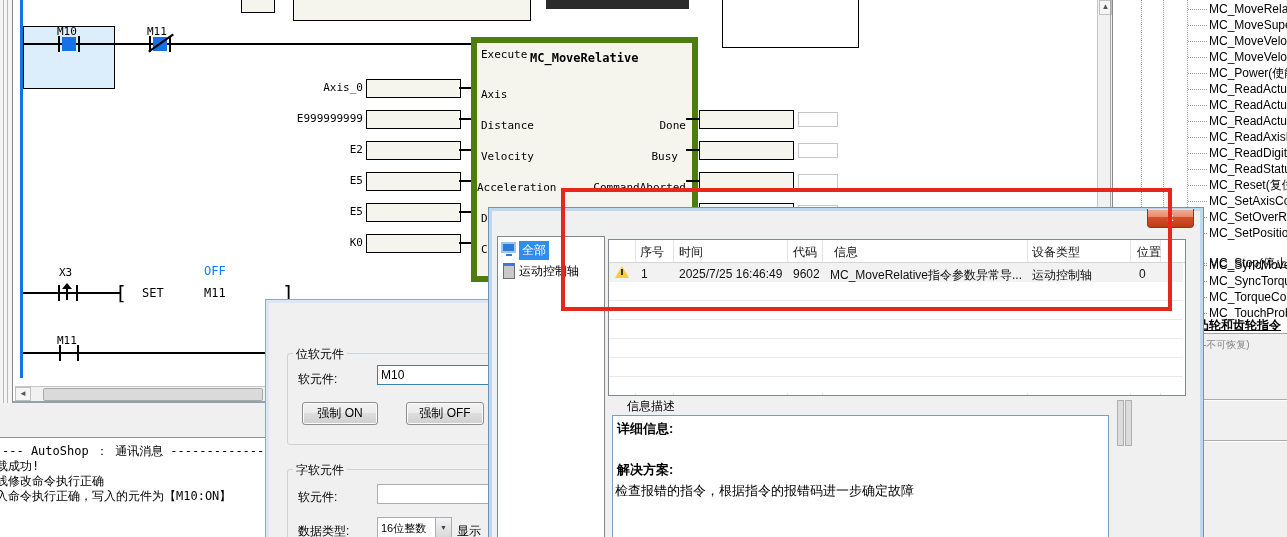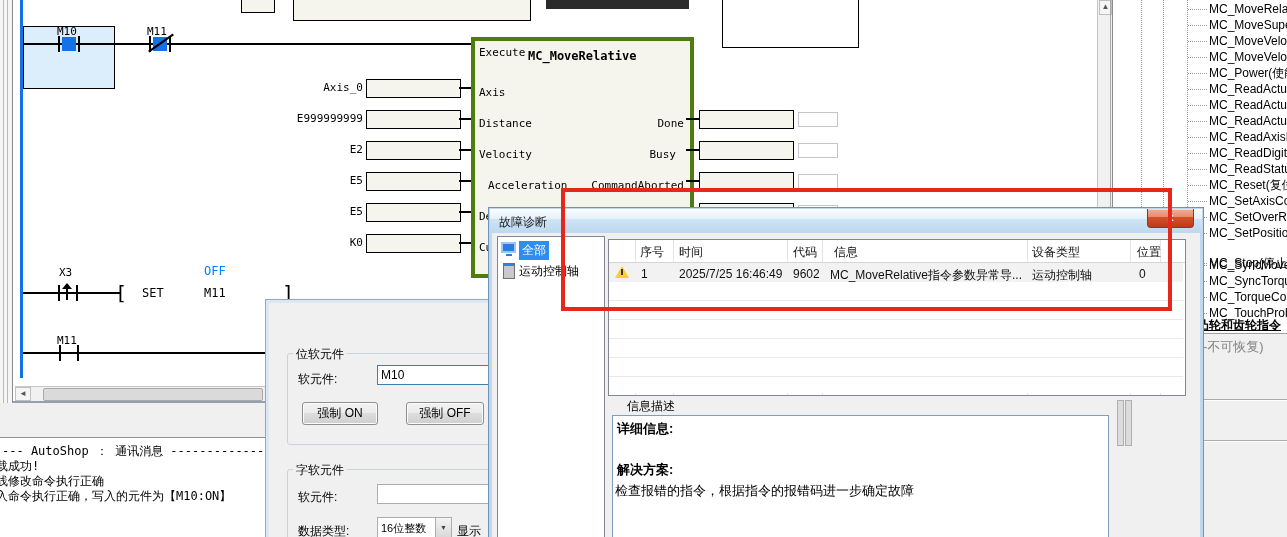--- a/index.html
+++ b/index.html
@@ -84,27 +84,27 @@
     <div class="vtick" style="left:45px;top:36px;"></div>
     <div class="csq" style="left:49px;top:37px;"></div>
     <div class="vtick" style="left:65px;top:36px;"></div>
 
     <div class="lad-lbl" style="left:134px;top:25px;">M11</div>
     <div class="vtick" style="left:136px;top:36px;"></div>
     <div class="csq" style="left:140px;top:37px;"></div>
     <div class="vtick" style="left:156px;top:36px;"></div>
     <div class="abs" style="left:133px;top:42px;width:30px;height:2px;background:#000;transform:rotate(-35deg);"></div>
 
-    <div class="abs" style="left:458px;top:37px;width:215px;height:233px;background:#F5F5EE;border:4px solid #4d7c0f;text-decoration:underline;">
+    <div class="abs" style="left:458px;top:37px;width:215px;height:233px;background:#F5F5EE;border:6px solid #4d7c0f;text-decoration:underline;">
       <div class="lad-lbl" style="left:4px;top:5px;">Execute</div>
       <div class="lad-lbl" style="left:53px;top:8px;font-weight:bold;font-size:12px;">MC_MoveRelative</div>
       <div class="lad-lbl" style="left:4px;top:45px;">Axis</div>
       <div class="lad-lbl" style="left:4px;top:76px;">Distance</div>
       <div class="lad-lbl" style="left:4px;top:107px;">Velocity</div>
-      <div class="lad-lbl" style="left:13px;top:138px;text-align:right;">Acceleration</div>
+      <div class="lad-lbl" style="left:0;top:138px;text-align:right;">Acceleration</div>
       <div class="lad-lbl" style="left:4px;top:169px;">De</div>
       <div class="lad-lbl" style="left:4px;top:200px;">Cu</div>
       <div class="lad-lbl" style="right:6px;top:76px;">Done</div>
       <div class="lad-lbl" style="right:14px;top:107px;">Busy</div>
       <div class="lad-lbl" style="right:6px;top:138px;">CommandAborted</div>
     </div>
 
     <div class="oplabel" style="left:270px;top:81px;">Axis_0</div>
     <div class="oplabel" style="left:270px;top:112px;">E999999999</div>
     <div class="oplabel" style="left:270px;top:143px;">E2</div>
@@ -193,21 +193,21 @@
     <div class="titem" style="top:209px;"><span class="dots"></span><span>MC_SetOverRid</span></div>
     <div class="titem" style="top:225px;"><span class="dots"></span><span>MC_SetPosition</span></div>
     <div class="titem" style="top:255px;"><span class="dots"></span><span>MC_Stop(停止</span></div>
     <div class="titem" style="top:257px;"><span class="dots"></span><span>MC_SyncMoveV</span></div>
     <div class="titem" style="top:273px;"><span class="dots"></span><span>MC_SyncTorque</span></div>
     <div class="titem" style="top:289px;"><span class="dots"></span><span>MC_TorqueCon</span></div>
     <div class="titem" style="top:305px;"><span class="dots"></span><span>MC_TouchProbe</span></div>
     <div class="titem" style="top:317px;left:84px;font-weight:bold;text-decoration:underline;">凸轮和齿轮指令</div>
 
     <div class="abs" style="left:0;top:333px;width:175px;height:204px;background:#F0F0F0;border-top:1px solid #A0A0A0;">
-      <div style="position:absolute;left:90px;top:4px;color:#848484;font-size:13px;white-space:nowrap;">-不可恢复)</div>
+      <div style="position:absolute;left:90px;top:4px;color:#848484;font-size:10px;white-space:nowrap;">-不可恢复)</div>
       <div class="sep" style="left:0;top:65px;width:175px;"></div>
       <div class="sep" style="left:0;top:106px;width:175px;"></div>
     </div>
   </div>
 
   <div class="win7" style="left:265px;top:299px;width:235px;height:240px;border-color:#93A8BE;box-shadow:inset 0 0 0 3px #DCE7F2;z-index:5;">
     <div class="groupbox" style="left:21px;top:53px;width:280px;height:90px;"></div>
     <div class="grouplbl" style="left:27px;top:46px;">位软元件</div>
     <div class="abs" style="left:32px;top:71px;">软元件:</div>
     <input class="txtin" style="left: 111px; top: 65px; width: 110px; height: 16px; border-color: rgb(60, 127, 177);" value="M10">
@@ -223,23 +223,20 @@
     <div class="abs" style="left:111px;top:217px;width:73px;height:19px;background:#fff;border:1px solid #ABADB3;">
       <span style="position:absolute;left:3px;top:3px;font-size:11px;white-space:nowrap;">16位整数</span>
       <span style="position:absolute;right:0;top:0;width:15px;height:19px;background:linear-gradient(180deg,#F3F3F3,#D9D9D9);border-left:1px solid #ABADB3;text-align:center;">
         <span style="font-size:7px;color:#444;line-height:19px;">▼</span>
       </span>
     </div>
     <div class="abs" style="left:191px;top:223px;">显示</div>
   </div>
 
   <div class="win7" style="left:488px;top:207px;width:714px;height:332px;z-index:10;">
-    <div class="win7-title">
-      <span>故障诊断</span>
-    </div>
     <div class="closebtn" style="left:658px;top:1px;">
       <span>x</span>
     </div>
 
     <div class="abs" style="left:8px;top:28px;width:106px;height:300px;background:#fff;border:1px solid #828790;">
       <div class="abs" style="left:3px;top:4px;height:17px;white-space:nowrap;">
         <span style="position:absolute;left:0;top:1px;width:15px;height:11px;background:#2E7CD6;border-radius:2px;box-shadow:inset 0 0 0 2px #9CC8F0;"></span>
         <span style="position:absolute;left:5px;top:13px;width:6px;height:2px;background:#2E7CD6;"></span>
         <span style="position:absolute;left:18px;top:0;background:#2E8DEF;color:#fff;padding:1px 3px;">全部</span>
       </div>

